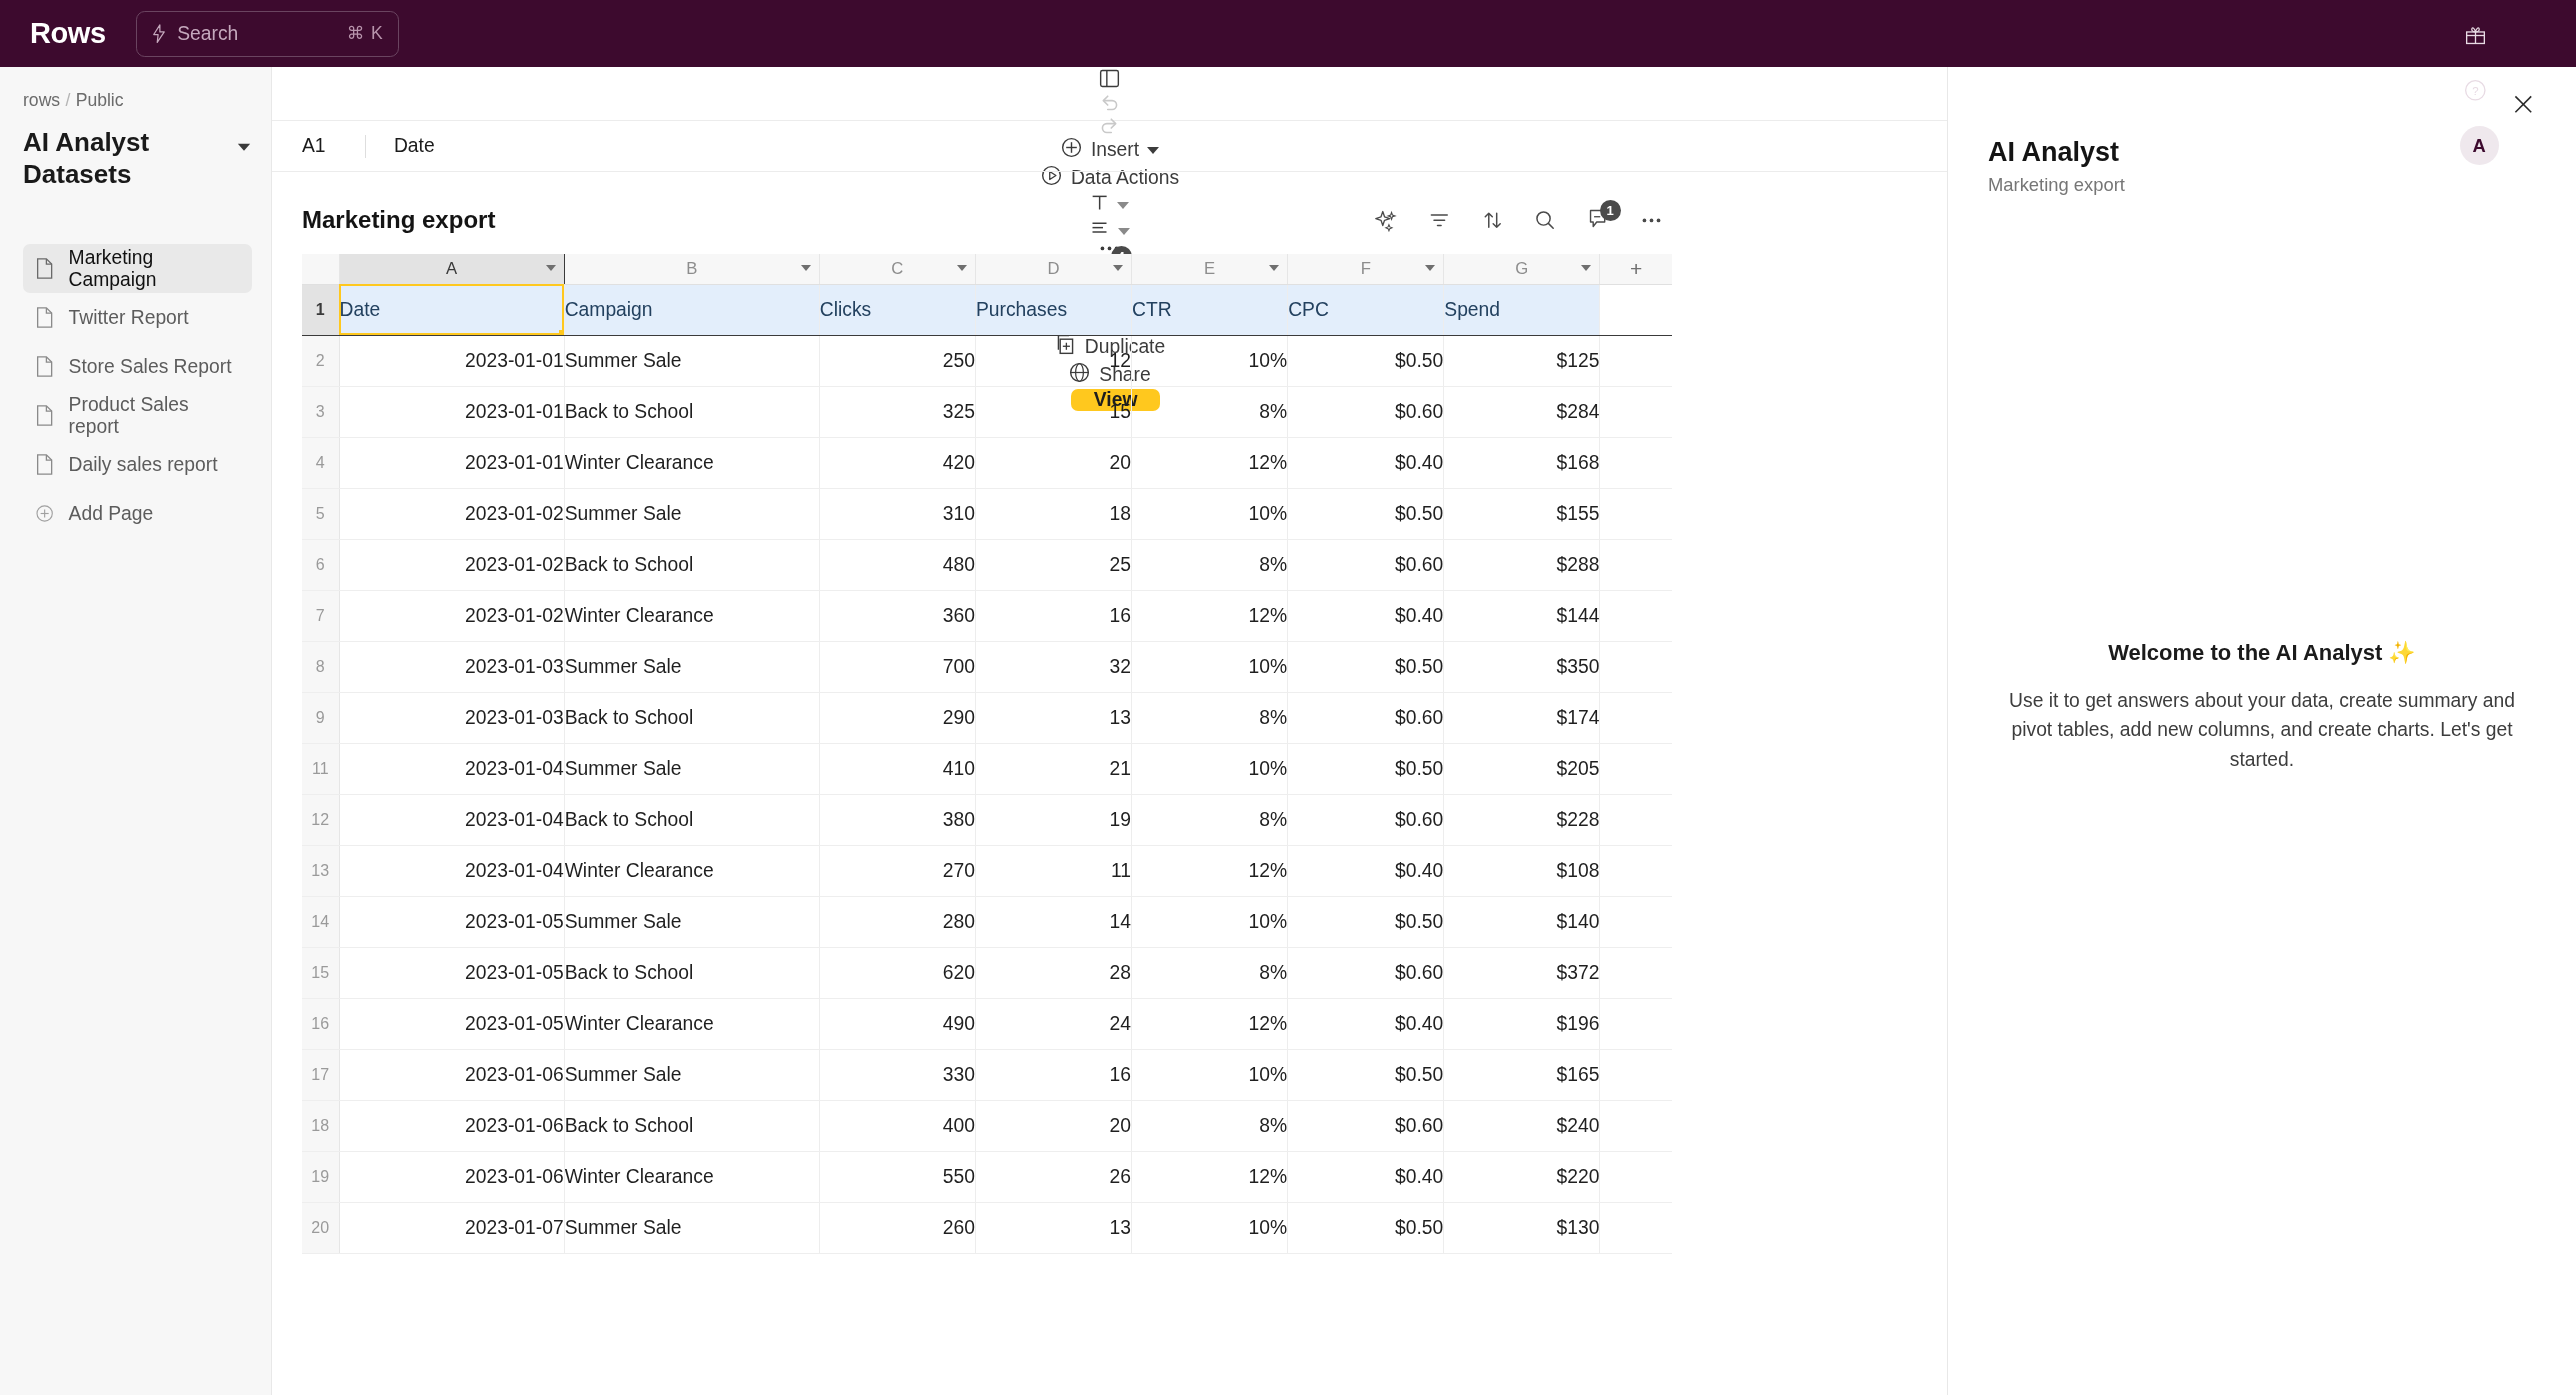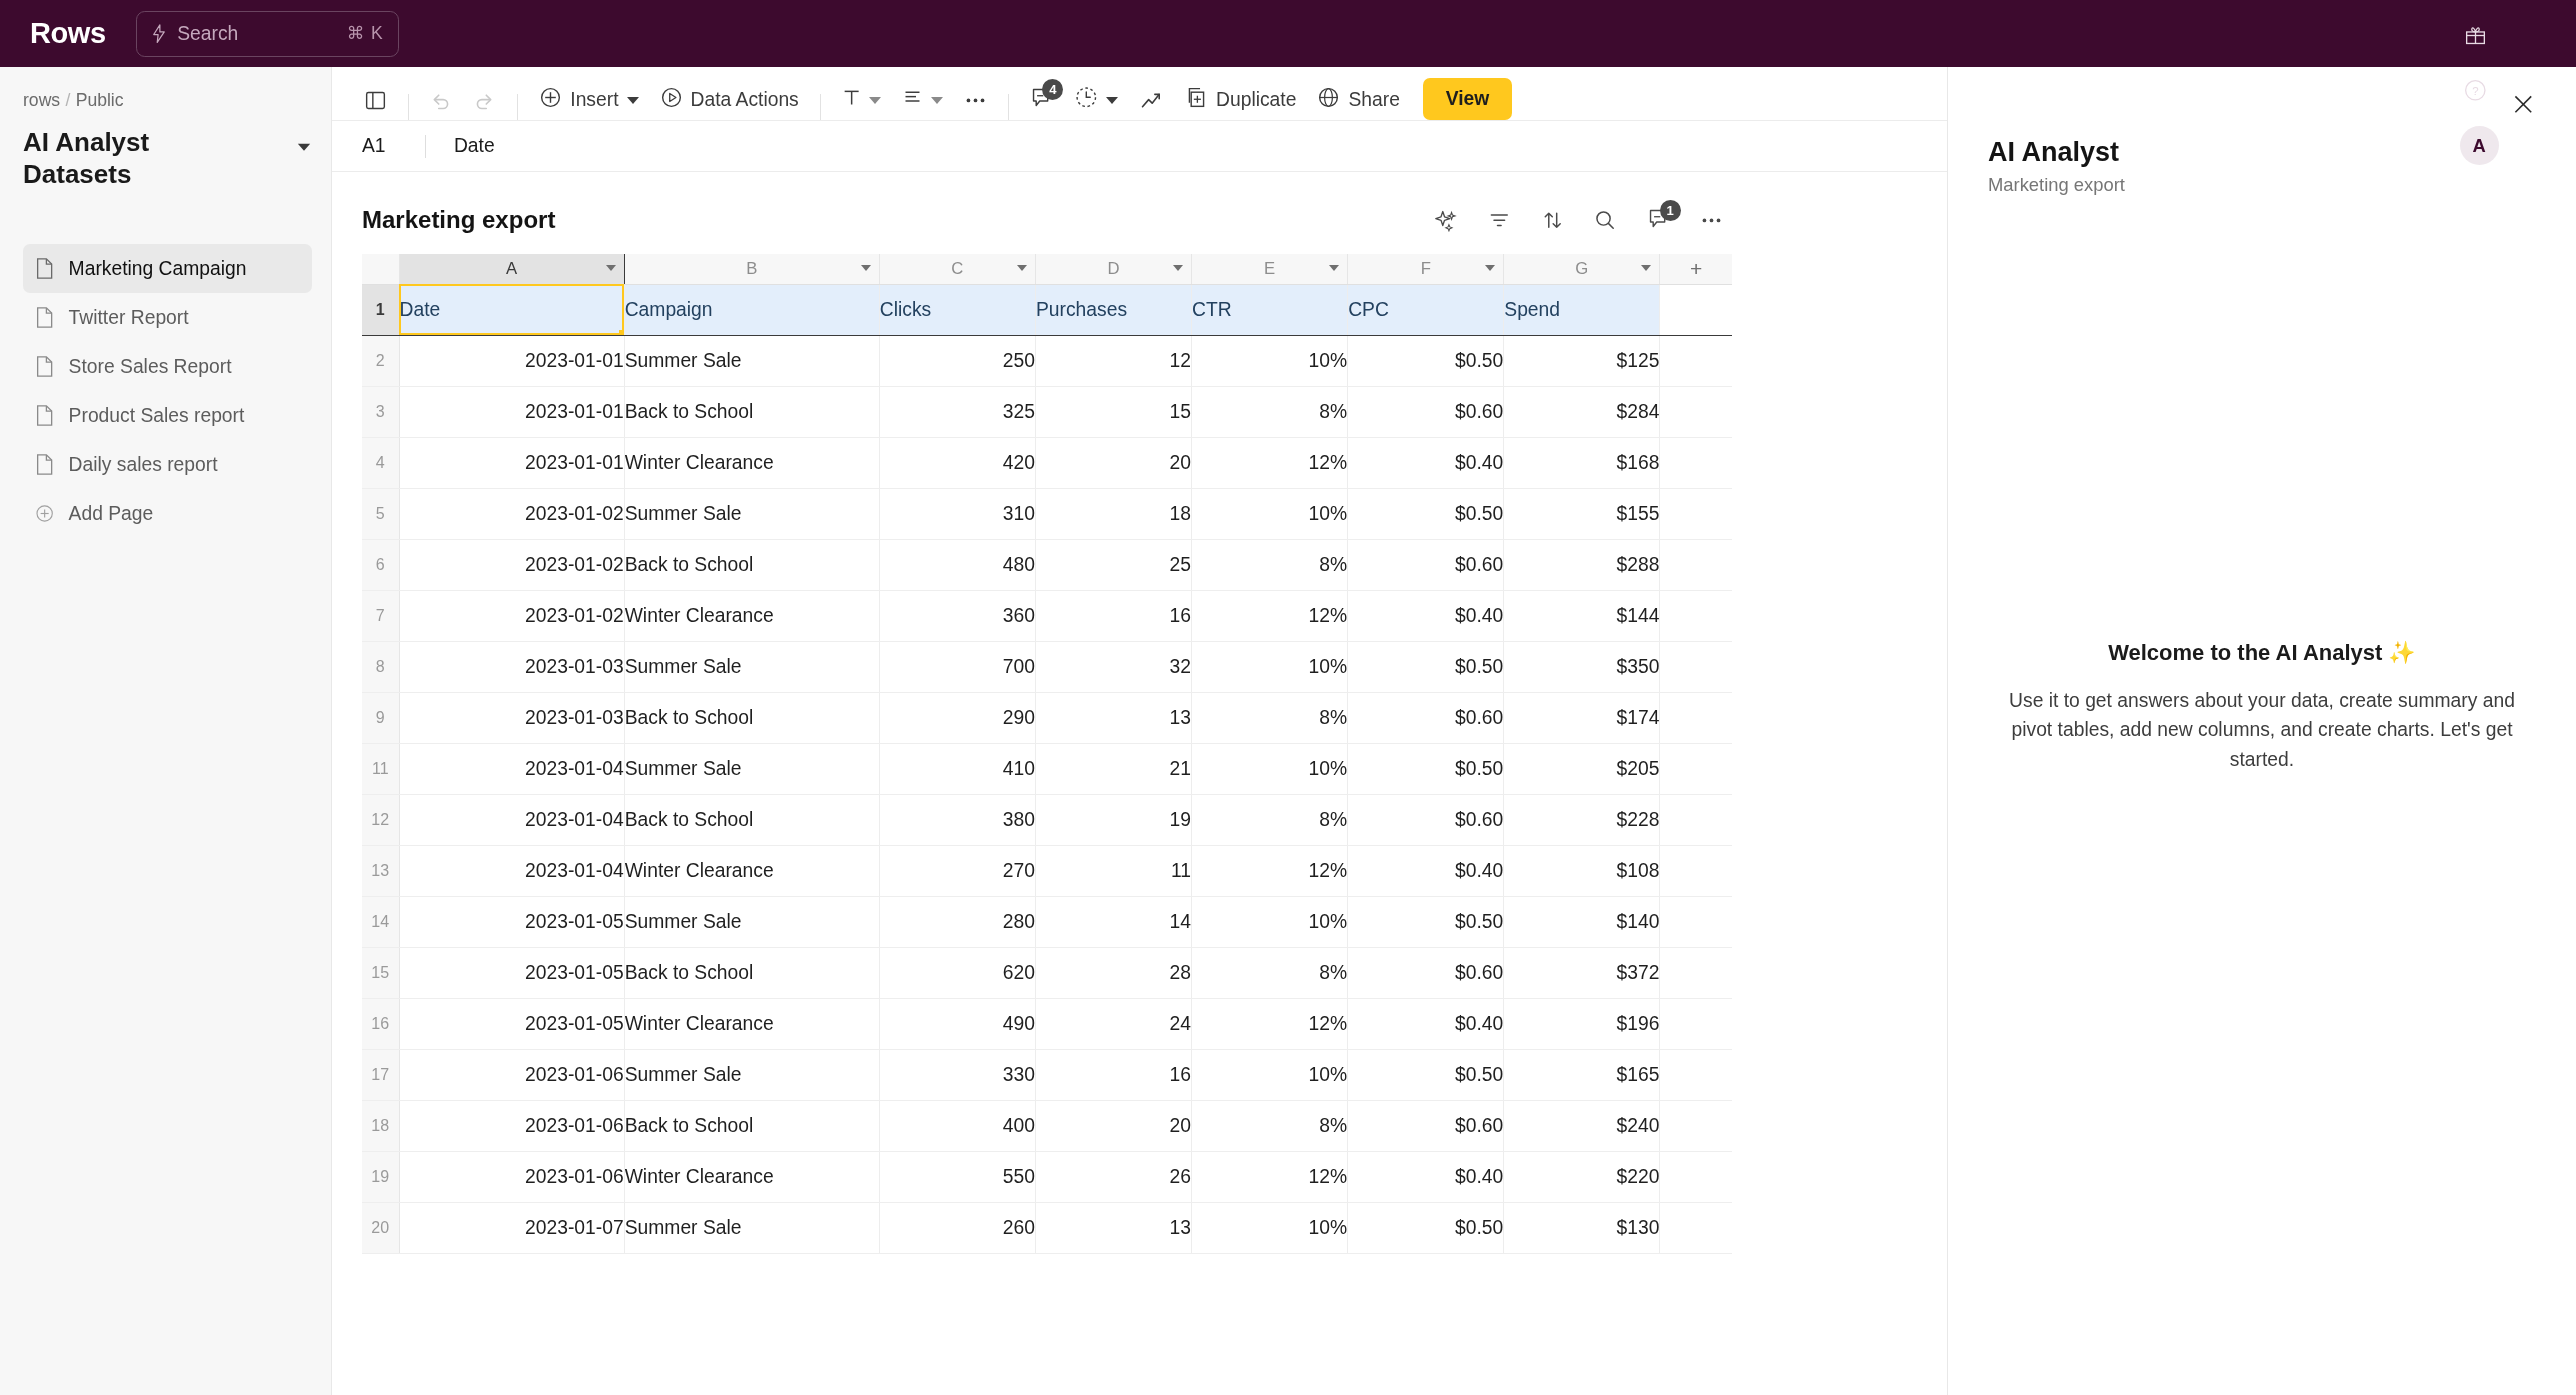--- a/index.html
+++ b/index.html
@@ -31,37 +31,37 @@
   .avatar {
     width:39px; height:39px; border-radius:50%; background:#efe8ed;
     color:#3d0a2e; font-size:18.4px; font-weight:600;
     display:flex; align-items:center; justify-content:center; margin-left:16px;
   }
 
   
   .body { display:flex; height: 1329px; }
 
   
-  .sidebar { width: 332px; background:#f7f7f7; border-right:0.9px solid #e8e8e8; padding: 23px 19.3px 0 23px; flex:none; }
+  .sidebar { width: 272px; background:#f7f7f7; border-right:0.9px solid #e8e8e8; padding: 23px 19.3px 0 23px; flex:none; }
   .crumb { font-size:17.6px; color:#6b6b6b; margin-bottom:16px; }
   .crumb .sep { color:#b5b5b5; margin:0 5.3px; }
   .ws { display:flex; align-items:flex-start; justify-content:space-between; margin-bottom:54px; }
   .ws-title { font-size:26px; font-weight:700; color:#1a1a1a; line-height:1.22; max-width:219px; }
   .ws-caret { margin-top:12.3px; }
   .navlist { display:flex; flex-direction:column; gap:0; }
   .navitem {
     display:flex; align-items:center; gap:14px; height:49px;
     padding: 0 12.3px; border-radius:7px; font-size:19.3px; color:#5c5c5c;
   }
   .navitem.active { background:#e9e9e9; color:#111; }
   .navitem .ico { width:19.3px; height:21px; flex:none; display:block; }
 
   
   .center { flex:1; display:flex; flex-direction:column; min-width:0; background:#fff; }
-  .toolbar { height:54px; display:flex; align-items:flex-end; padding:0 21px; gap:0; border-bottom:0.9px solid #ececec; }
+  .toolbar { height:54px; display:flex; align-items:center; padding:0 21px; gap:0; border-bottom:0.9px solid #ececec;flex-direction:column; }
   .tb { height:40px; display:flex; align-items:center; justify-content:center; padding:0 10.5px; gap:8px; color:#3c3c3c; font-size:19.3px; border-radius:5.3px; }
   .tb.dim { color:#c9c9c9; }
   .tb-sep { width:0.9px; height:26px; background:#e2e2e2; margin:0 10.5px; }
   .caret-sm { width:0;height:0;border-left:6.1px solid transparent;border-right:6.1px solid transparent;border-top:7px solid #3c3c3c; }
   .caret-dim { border-top-color:#8a8a8a; }
   .badge {
     position:absolute; top:-7px; right:-10.5px; min-width:21px; height:21px; padding:0 5.3px;
     border-radius:10.5px; background:#4a4a4a; color:#fff; font-size:13px; font-weight:600;
     display:flex; align-items:center; justify-content:center;
   }

